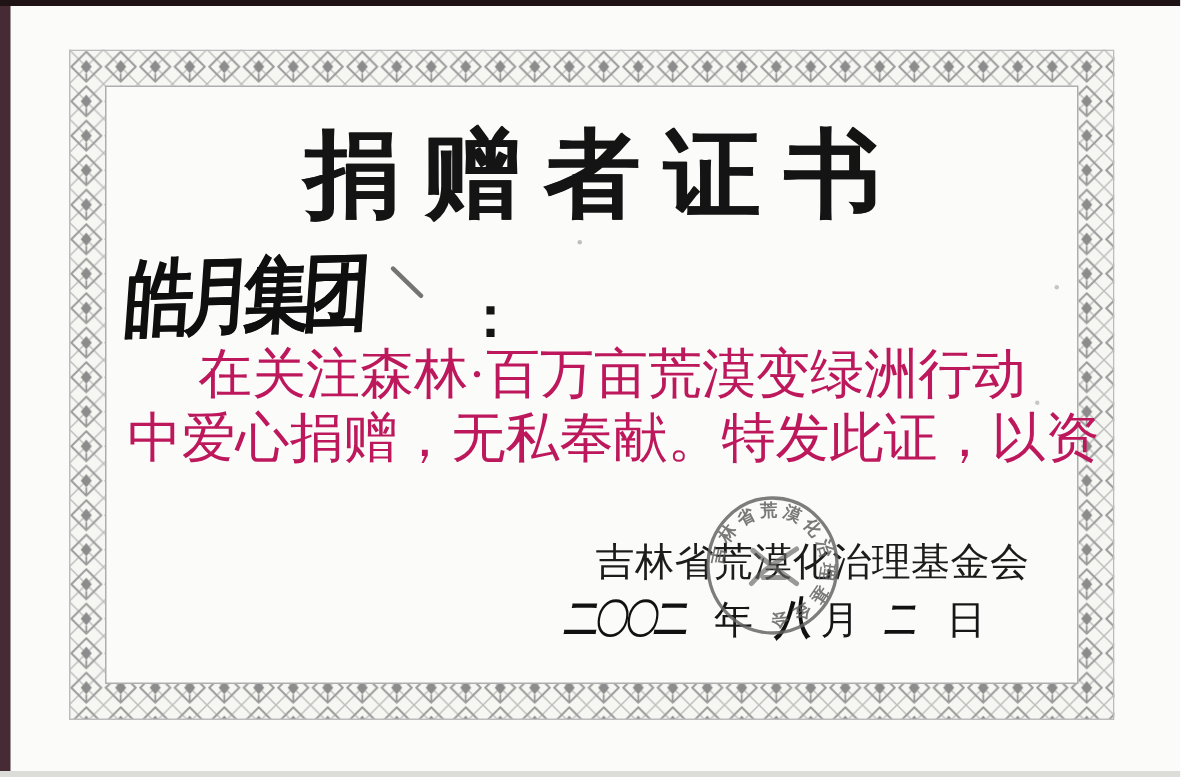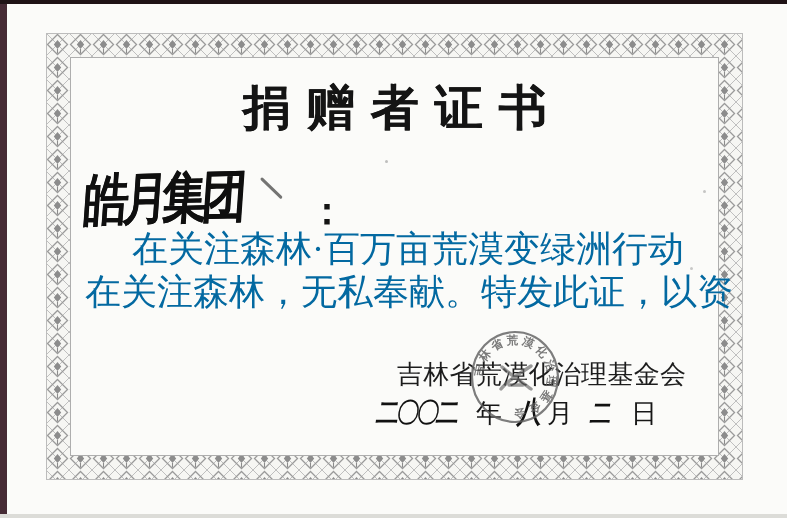--- a/index.html
+++ b/index.html
@@ -9,35 +9,35 @@
   }
   
   .edge-left{position:absolute;left:0;top:0;width:7px;height:518px;background:#462b35;}
   .edge-top{position:absolute;left:0;top:0;width:787px;height:4px;background:#1f1316;}
   .edge-bottom{position:absolute;left:0;top:514px;width:787px;height:4px;background:#dcdcd8;}
   
   .frame{position:absolute;left:46px;top:33px;}
   
   .title{
     position:absolute;left:46px;top:82px;width:697px;text-align:center;
-    font-size:48px;font-weight:800;letter-spacing:16px;text-indent:16px;
+    font-size:64px;font-weight:800;letter-spacing:16px;text-indent:16px;
     color:#141414;line-height:1.1;white-space:nowrap;
     text-shadow:0.6px 0 #141414;
   }
   
   .recipient{position:absolute;left:86px;top:172px;display:flex;align-items:flex-start;}
   .recipient-name{
     font-size:56px;font-weight:700;line-height:1;letter-spacing:-7px;
     transform:skewX(-5deg) scaleX(.8) rotate(-1.2deg);transform-origin:left top;
     color:#0f0f0f;white-space:nowrap;text-shadow:0.5px 0 #0f0f0f;
   }
   .recipient-colon{font-size:38px;font-weight:700;margin-left:26px;margin-top:14px;color:#141414;}
   
   .body-text{position:absolute;left:85px;top:228px;width:640px;font-size:36px;
-    line-height:42.5px;color:#0369a1;white-space:nowrap;}
+    line-height:42.5px;color:#be185d;white-space:nowrap;}
   .body-line.indent{text-indent:47px;}
   
   .issuer{position:absolute;left:397px;top:357px;font-size:26px;letter-spacing:0.3px;
     color:#1c1c1c;white-space:nowrap;}
   .date-line{position:absolute;left:374px;top:392px;font-size:26px;color:#161616;
     display:flex;align-items:baseline;white-space:nowrap;}
   .hand{font-weight:700;transform:skewX(-9deg) scaleX(.8);transform-origin:left bottom;
     display:inline-block;color:#111;}
   .d-year{font-size:28px;letter-spacing:-3px;}
   .d-month{font-size:30px;margin-left:13px;}
@@ -82,21 +82,21 @@
 
   <div class="title">捐赠者证书</div>
 
   <div class="recipient">
     <span class="recipient-name">皓月集团</span>
     <span class="recipient-colon">：</span>
   </div>
 
   <div class="body-text">
     <div class="body-line indent">在关注森林·百万亩荒漠变绿洲行动</div>
-    <div class="body-line">在关注森林，无私奉献。特发此证，以资</div>
+    <div class="body-line">中爱心捐赠，无私奉献。特发此证，以资</div>
   </div>
 
   <div class="issuer">吉林省荒漠化治理基金会</div>
 
   <div class="date-line">
     <span class="hand d-year">二〇〇二</span>
     <span class="d-suffix">年</span>
     <span class="hand d-month">八</span>
     <span class="d-suffix">月</span>
     <span class="hand d-day">二</span>

